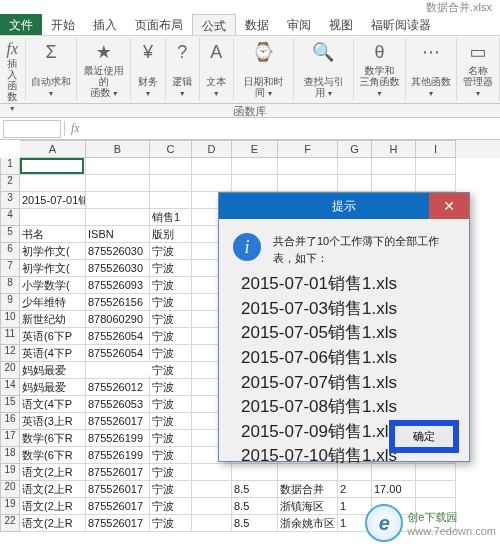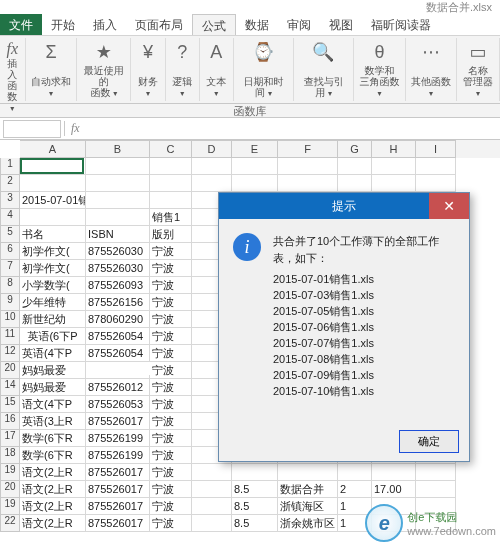--- a/index.html
+++ b/index.html
@@ -28,23 +28,23 @@
 .rowhdr{width:20px;background:#f3f3f3;border:1px solid #c8c8c8;border-top:none;text-align:center;font-size:10px;color:#444;flex:0 0 auto}
 .cell{border-right:1px solid #d8d8d8;border-bottom:1px solid #d8d8d8;font-size:11px;padding:0 2px;overflow:hidden;white-space:nowrap;flex:0 0 auto;line-height:16px;color:#222}
 .selbox{position:absolute;border:2px solid #217346;pointer-events:none}
 
 .dialog{position:absolute;left:218px;top:192px;width:252px;height:270px;background:#f0f0f0;border:1px solid #688caf;box-shadow:3px 3px 8px rgba(0,0,0,.3)}
 .dlg-title{background:#0f6cbf;color:#fff;height:26px;display:flex;align-items:center;justify-content:center;position:relative;font-size:12px}
 .dlg-close{position:absolute;right:0;top:0;width:40px;height:26px;background:#c75050;color:#fff;font-size:14px;display:flex;align-items:center;justify-content:center;cursor:pointer}
 .dlg-body{padding:14px 14px 6px;display:flex;gap:12px}
 .info-icon{width:28px;height:28px;border-radius:50%;background:#2b78d7;color:#fff;font-family:Georgia,serif;font-style:italic;font-size:18px;display:flex;align-items:center;justify-content:center;flex:0 0 auto}
 .dlg-msg{font-size:11px;color:#222;line-height:1.5}
-.dlg-list{font-size:11px;color:#222;margin-left:54px;line-height:1.45}
+.dlg-list{font-size:17px;color:#222;margin-left:22px;line-height:1.45}
 .dlg-foot{position:absolute;bottom:8px;right:10px}
-.dlg-btn{border:1px solid #1d4ed8;background:#eaeaea;padding:3px 18px;font-size:11px;cursor:pointer}
+.dlg-btn{border:6px solid #1d4ed8;background:#eaeaea;padding:3px 18px;font-size:11px;cursor:pointer}
 .watermark{position:absolute;right:4px;bottom:4px;display:flex;align-items:center;gap:4px;opacity:.9}
 .wm-circ{width:38px;height:38px;border:2px solid #3aa0d8;border-radius:50%;display:flex;align-items:center;justify-content:center;background:radial-gradient(#fff,#cfe9f7)}
 .wm-e{font-weight:bold;color:#1f6fae;font-size:20px;font-style:italic}
 .wm-text{font-size:11px;color:#3a6}
 </style>
 </head>
 <body>
 
 <div class="titlebar">数据合并.xlsx</div>
 
@@ -242,21 +242,21 @@
         <div class="cell" style="width: 42px;">宁波</div>
         <div class="cell" style="width: 40px;"></div>
         <div class="cell" style="width: 46px;"></div>
         <div class="cell" style="width: 60px;"></div>
         <div class="cell" style="width: 34px;"></div>
         <div class="cell" style="width: 44px;"></div>
         <div class="cell" style="width: 40px;"></div>
       </div>
       <div class="row">
         <div class="rowhdr">11</div>
-        <div class="cell" style="width: 66px; text-align: center;">英语(6下P</div>
+        <div class="cell" style="width: 66px;">英语(6下P</div>
         <div class="cell" style="width: 64px;">875526054</div>
         <div class="cell" style="width: 42px;">宁波</div>
         <div class="cell" style="width: 40px;"></div>
         <div class="cell" style="width: 46px;"></div>
         <div class="cell" style="width: 60px;"></div>
         <div class="cell" style="width: 34px;"></div>
         <div class="cell" style="width: 44px;"></div>
         <div class="cell" style="width: 40px;"></div>
       </div>
       <div class="row">

